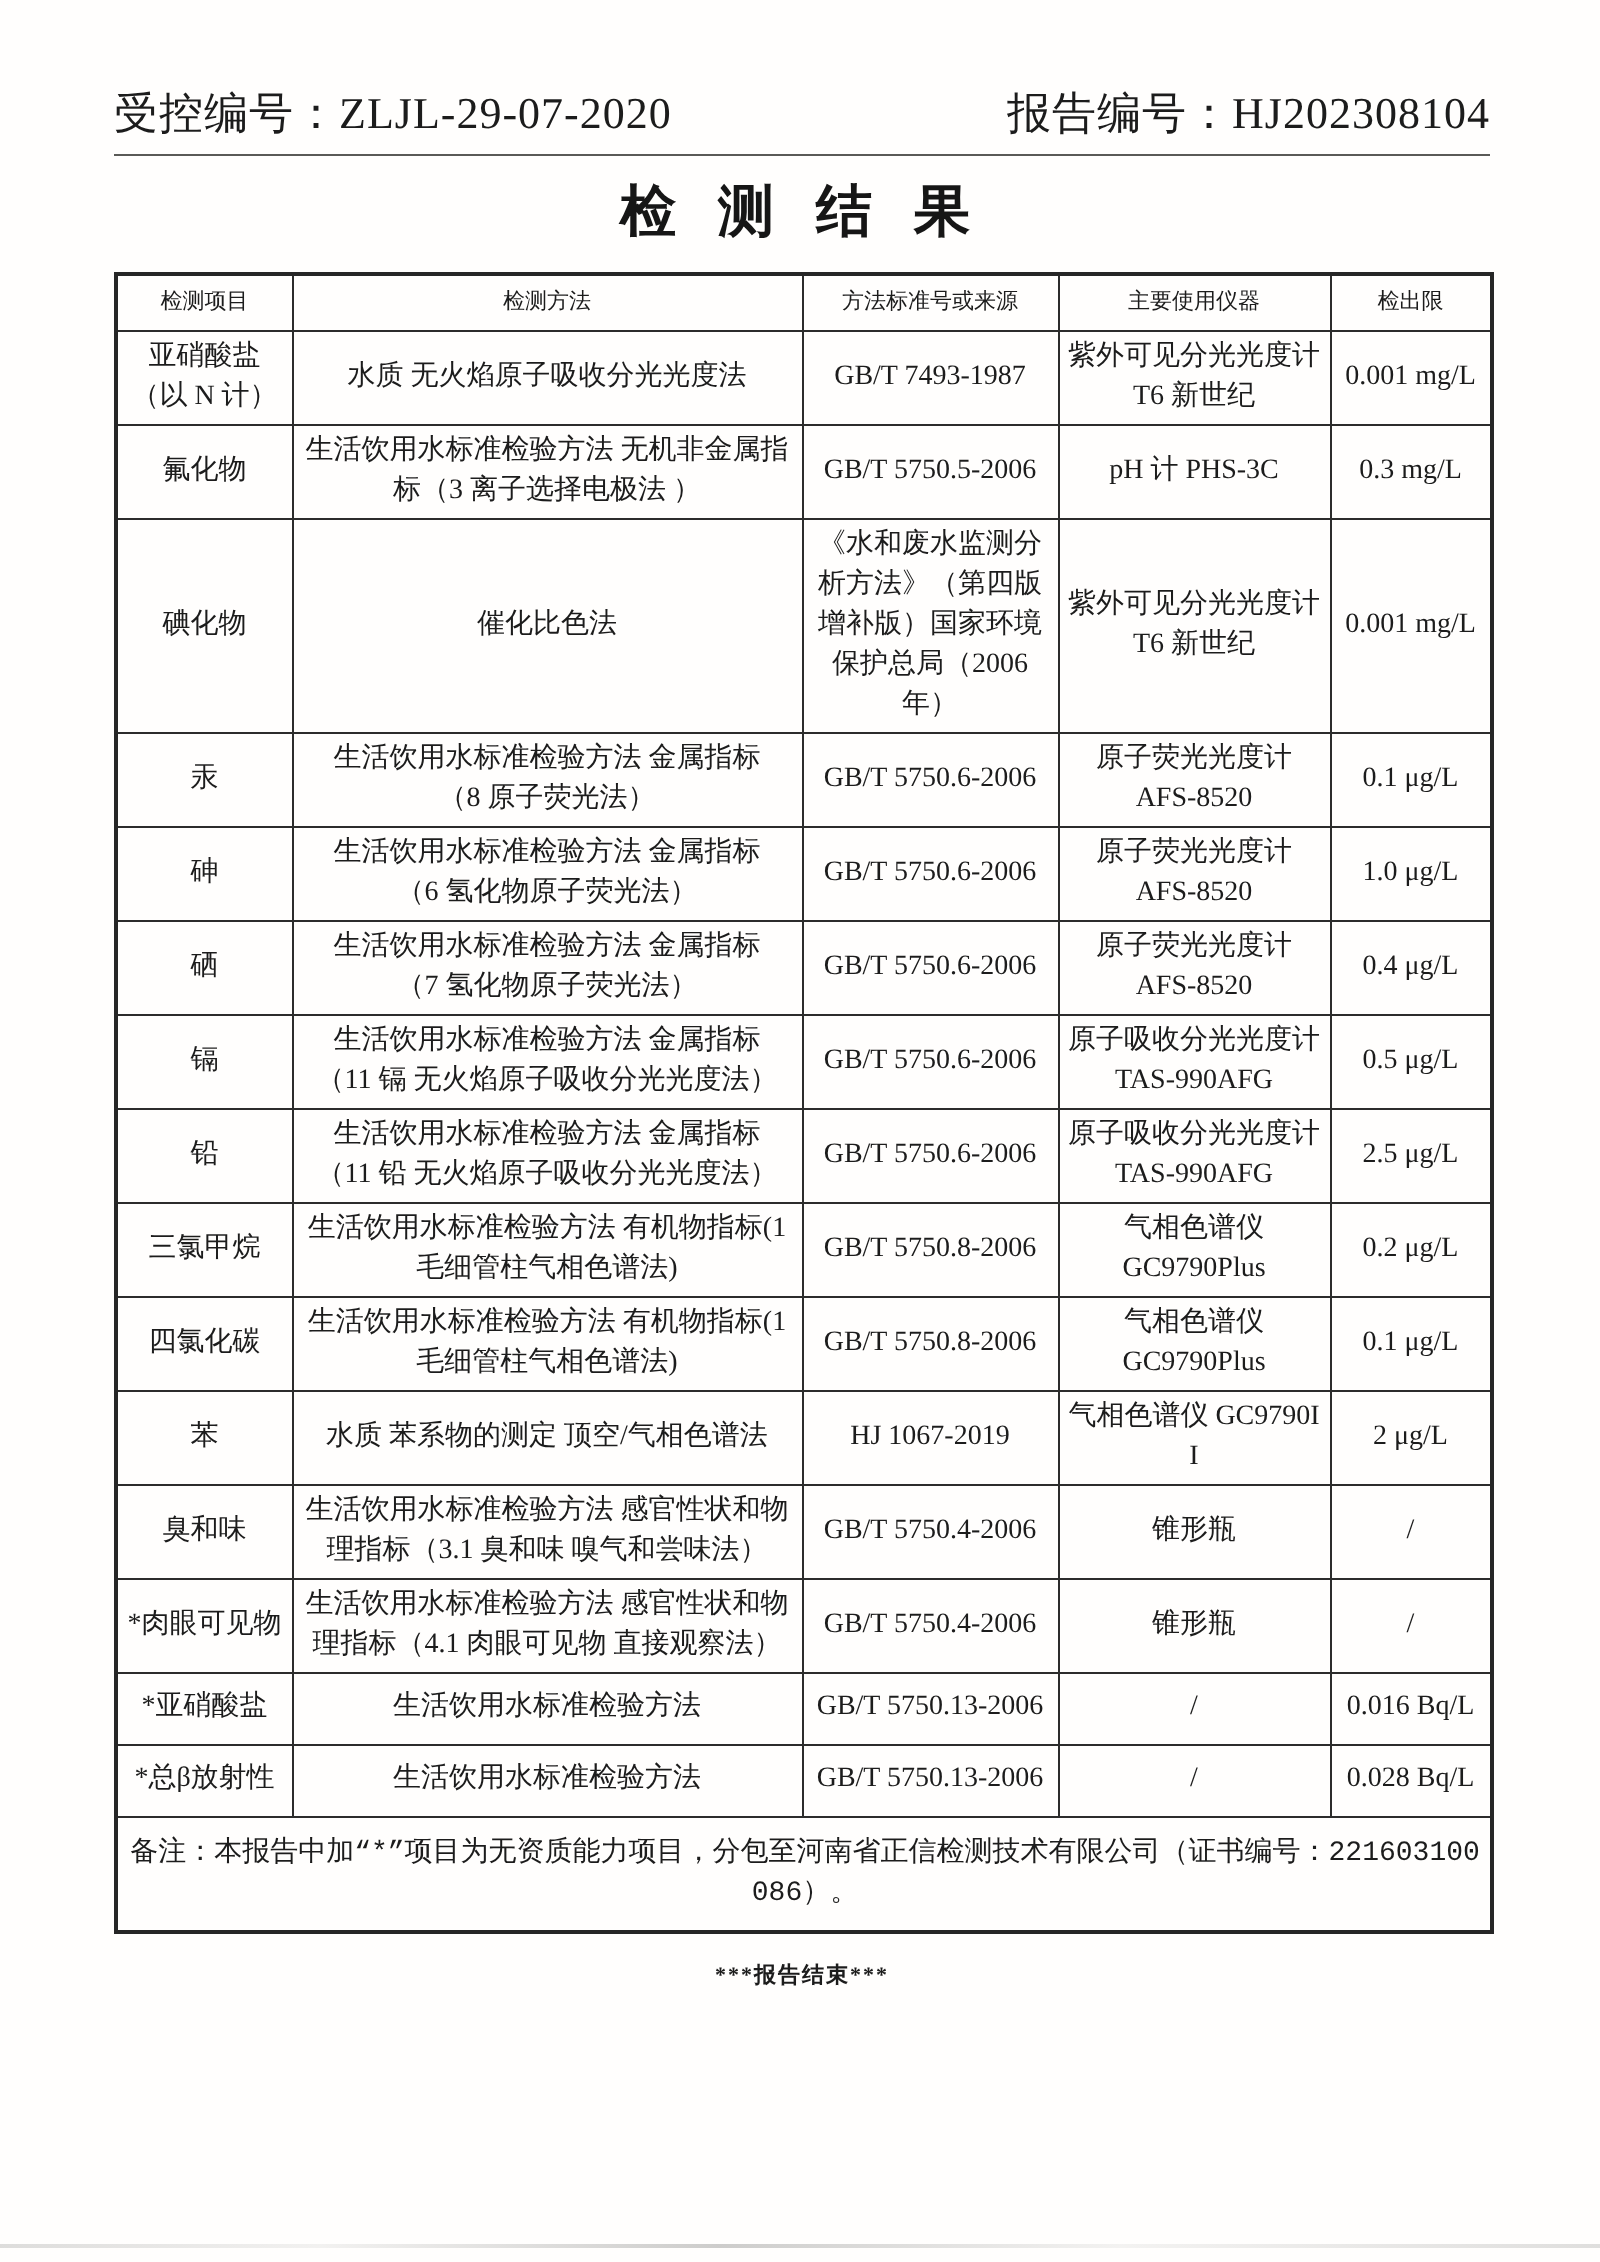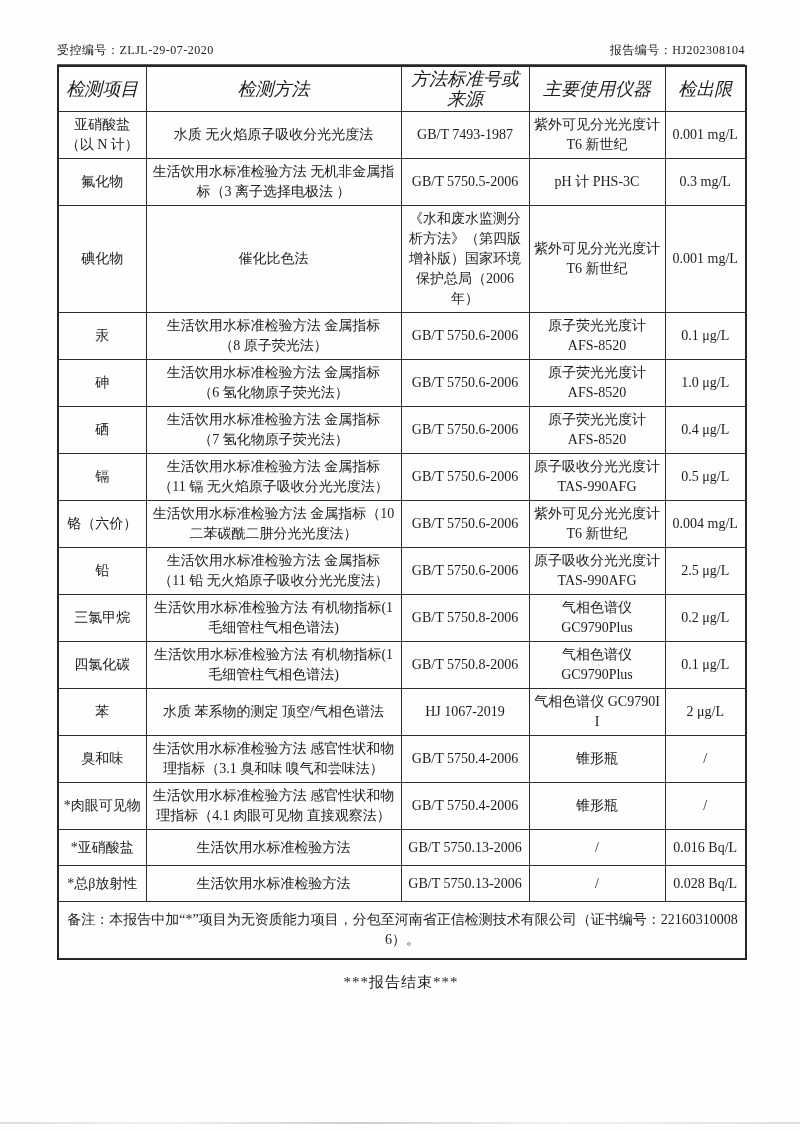--- a/index.html
+++ b/index.html
@@ -14,21 +14,21 @@
     position: relative;
     width: 800px; height: 1131px;
     padding: 42px 55px 0 57px;
     background: #fffefd;
   }
   
   .doc-header {
     display: flex;
     justify-content: space-between;
     align-items: flex-end;
-    font-size: 12px;
+    font-size: 22px;
     padding-bottom: 5px;
     border-bottom: 1px solid #5a5a57;
   }
   .doc-header .hdr-field { white-space: nowrap; letter-spacing: 0.5px; }
   
   .doc-title {
     text-align: center;
     font-size: 28px;
     font-weight: bold;
     letter-spacing: 7px;
@@ -48,40 +48,40 @@
     border: 1px solid #2c2c2c;
     text-align: center;
     vertical-align: middle;
     padding: 3px 4px;
     line-height: 20px;
     font-weight: normal;
     word-break: break-all;
   }
   table.results th {
     height: 28px;
-    font-size: 18px;
+    font-size: 11px;
     padding: 2px;
-    font-style: italic;
   }
   table.results td { height: 36px; }
   .c-item, .c-method, .c-standard, .c-instrument { white-space: pre-line; }
   .c-method { padding: 3px 6px; }
   .note-cell {
     text-align: right;
     font-size: 14px;
     padding: 8px 5px 8px 6px !important;
     line-height: 19px;
     height: 34px !important;
     word-break: break-all;
+    font-family: Liberation Mono, monospace;
   }
   
   .report-end {
     text-align: center;
-    font-weight: normal;
-    font-size: 15px;
+    font-weight: bold;
+    font-size: 11px;
     margin-top: 13px;
     letter-spacing: 1px;
   }
   
   .scan-edge-line {
     position: absolute;
     left: 0; right: 0;
     bottom: 7px;
     height: 2px;
     background: linear-gradient(to right,
@@ -93,20 +93,21 @@
 </head>
 <body>
 
 <div class="sheet">
 
   <div class="doc-header">
     <div class="hdr-field"><span>受控编号：</span><span>ZLJL-29-07-2020</span></div>
     <div class="hdr-field"><span>报告编号：</span><span>HJ202308104</span></div>
   </div>
 
+  <div class="doc-title">检 测 结 果</div>
 
   <table class="results">
     <colgroup>
       <col style="width:88px">
       <col style="width:255px">
       <col style="width:128px">
       <col style="width:136px">
       <col style="width:81px">
     </colgroup>
     <thead>
@@ -173,28 +174,20 @@
         <tr>
           <td class="c-item">镉</td>
           <td class="c-method">生活饮用水标准检验方法 金属指标
 （11 镉 无火焰原子吸收分光光度法）</td>
           <td class="c-standard">GB/T 5750.6-2006</td>
           <td class="c-instrument">原子吸收分光光度计
 TAS-990AFG</td>
           <td class="c-limit">0.5 μg/L</td>
         </tr>
         <tr>
-          <td class="c-item">铬（六价）</td>
-          <td class="c-method">生活饮用水标准检验方法 金属指标（10 二苯碳酰二肼分光光度法）</td>
-          <td class="c-standard">GB/T 5750.6-2006</td>
-          <td class="c-instrument">紫外可见分光光度计
-T6 新世纪</td>
-          <td class="c-limit">0.004 mg/L</td>
-        </tr>
-        <tr>
           <td class="c-item">铅</td>
           <td class="c-method">生活饮用水标准检验方法 金属指标
 （11 铅 无火焰原子吸收分光光度法）</td>
           <td class="c-standard">GB/T 5750.6-2006</td>
           <td class="c-instrument">原子吸收分光光度计
 TAS-990AFG</td>
           <td class="c-limit">2.5 μg/L</td>
         </tr>
         <tr>
           <td class="c-item">三氯甲烷</td>

